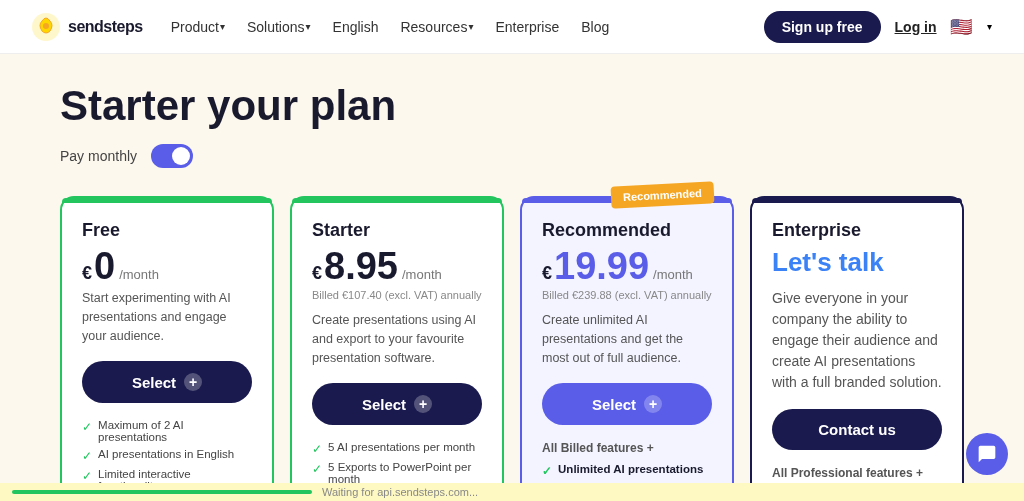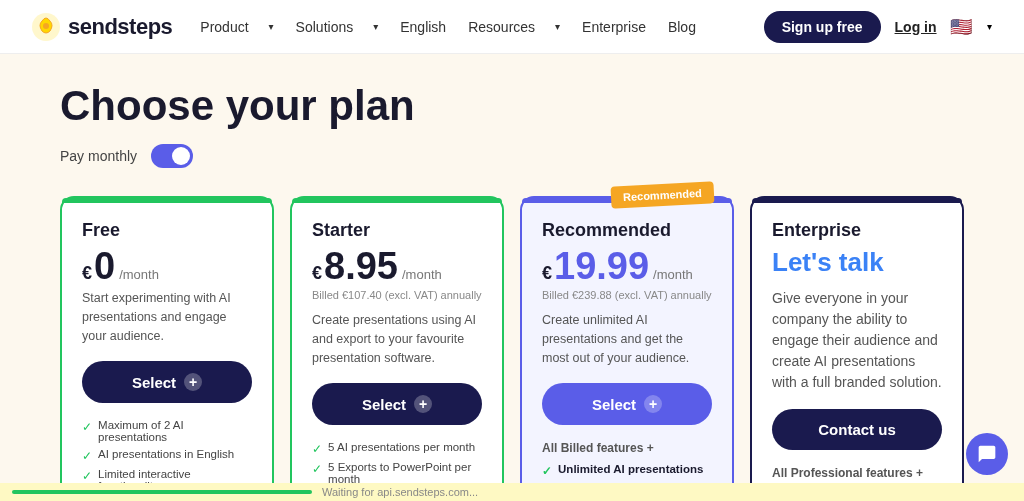--- a/index.html
+++ b/index.html
@@ -25,38 +25,38 @@
       display: flex;
       align-items: center;
       gap: 8px;
       text-decoration: none;
     }
     .logo-icon {
       width: 28px;
       height: 28px;
     }
     .logo-text {
-      font-size: 22px;
+      font-size: 16px;
       font-weight: 700;
       color: #1a1a2e;
       letter-spacing: -0.5px;
     }
     .nav-links {
       display: flex;
       align-items: center;
       gap: 22px;
       flex: 1;
     }
     .nav-link {
       font-size: 14px;
       color: #333;
       text-decoration: none;
       display: flex;
       align-items: center;
-      gap: 20px;
+      gap: 1px;
     }
     .nav-link .arrow { font-size: 10px; }
     .nav-actions {
       display: flex;
       align-items: center;
       gap: 14px;
     }
     .btn-signup {
       background: #1a1a4e;
       color: #fff;
@@ -352,21 +352,21 @@
 
   <div class="nav-actions">
     <button class="btn-signup">Sign up free</button>
     <button class="btn-login">Log in</button>
     <span class="flag">🇺🇸</span>
     <span style="font-size:10px;">▾</span>
   </div>
 </nav>
 
 <main class="main">
-  <h1 class="page-title">Choose your plan</h1>
+  <h1 class="page-title">Starter your plan</h1>
 
   <div class="billing-toggle">
     <span class="billing-label">Pay monthly</span>
     <div class="toggle-track">
       <div class="toggle-thumb"></div>
     </div>
   </div>
 
   <div class="plans-grid">
 
@@ -431,21 +431,21 @@
     <div class="plan-card professional">
       <div class="plan-top-bar purple"></div>
       <div class="recommended-badge">Recommended</div>
       <div class="plan-name">Recommended</div>
       <div class="plan-price-row">
         <span class="plan-currency">€</span>
         <span class="plan-amount" style="color:#5a5de8;">19.99</span>
         <span class="plan-period">/month</span>
       </div>
       <div class="plan-billing-note">Billed €239.88 (excl. VAT) annually</div>
-      <p class="plan-desc">Create unlimited AI presentations and get the most out of your audience.</p>
+      <p class="plan-desc">Create unlimited AI presentations and get the most out of full audience.</p>
       <button class="btn-select blue">
         <span>Select</span>
         <span class="plus-icon">+</span>
       </button>
       <div class="features-heading">All Billed features +</div>
       <div class="feature-item highlight">
         <span class="check">✓</span>
         <span>Unlimited AI presentations</span>
       </div>
       <div class="feature-item">

